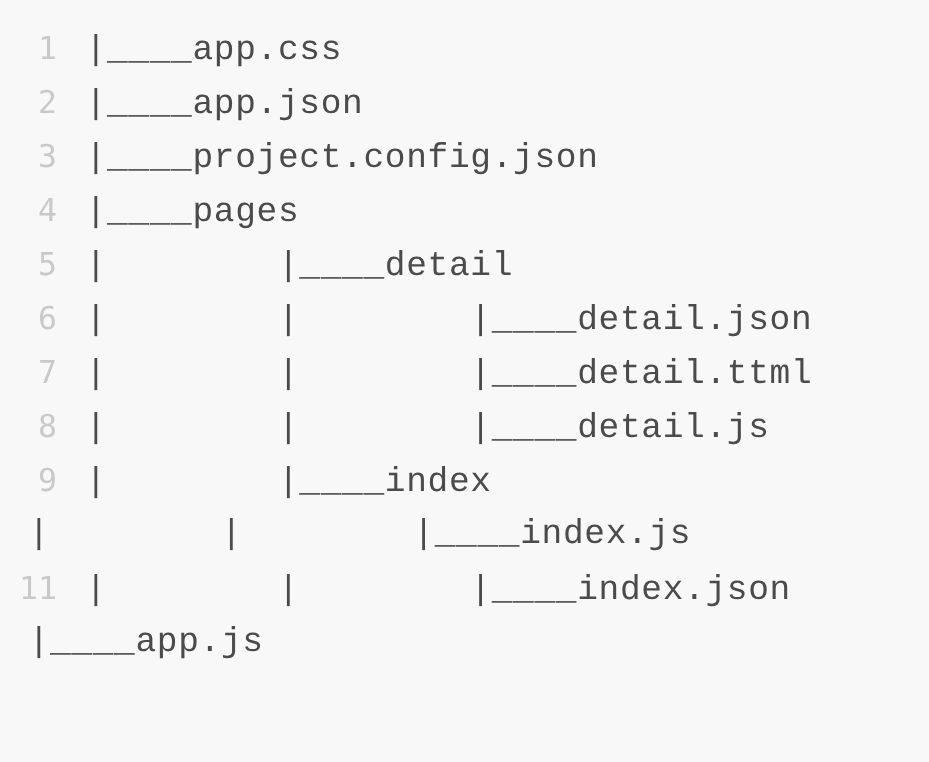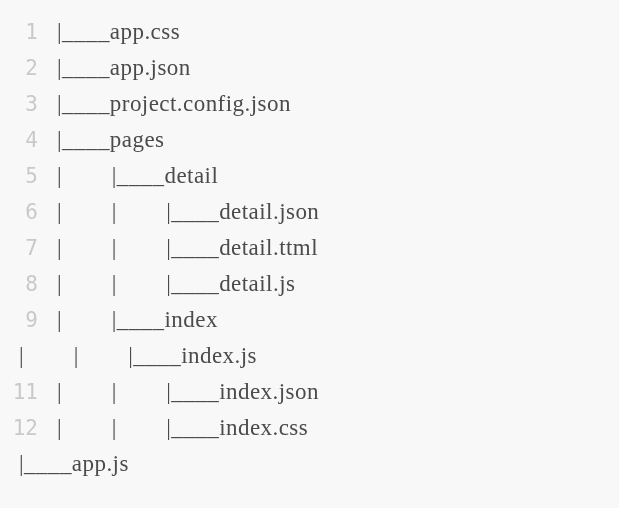--- a/index.html
+++ b/index.html
@@ -42,21 +42,21 @@
     font-family: "DejaVu Sans Mono", "Liberation Mono", monospace;
     letter-spacing: 0px;
     user-select: none;
   }
 
   .line-content {
     flex: 1 1 auto;
     margin-left: 19px;
     color: #4b4b4b;
     font-size: 23px;
-    font-family: Liberation Serif, serif;
+    font-family: Liberation Mono, monospace;
     white-space: pre;
     letter-spacing: 0.45px;
   }
 </style>
 </head>
 <body>
 
 <div id="code-block">
 
   <div class="code-line">
@@ -106,22 +106,18 @@
 
   <div class="code-line">
     <span class="line-content">|        |        |____index.js</span>
   </div>
 
   <div class="code-line">
     <span class="line-number">11</span>
     <span class="line-content">|        |        |____index.json</span>
   </div>
 
-  <div class="code-line">
-    <span class="line-number">12</span>
-    <span class="line-content">|        |        |____index.css</span>
-  </div>
 
   <div class="code-line">
     <span class="line-content">|____app.js</span>
   </div>
 
 </div>
 
 </body></html>

